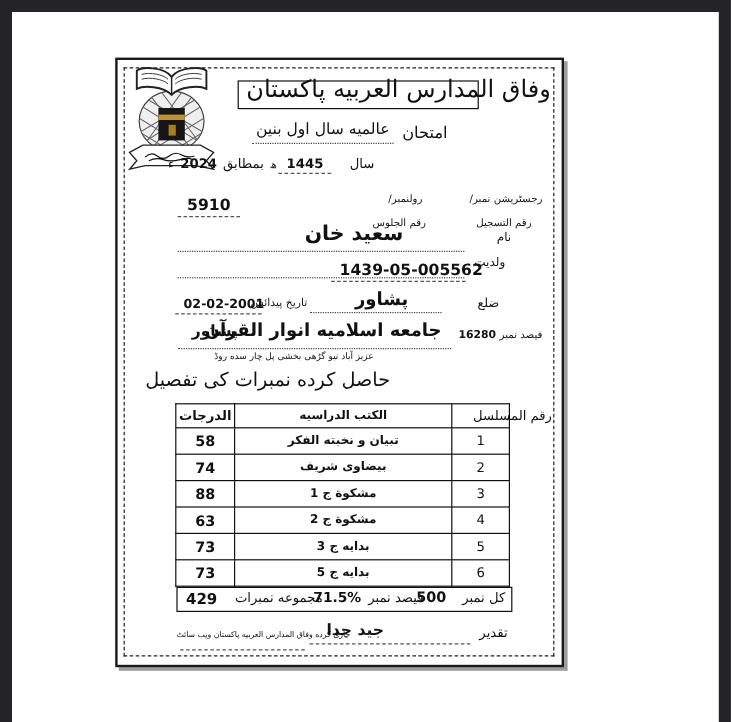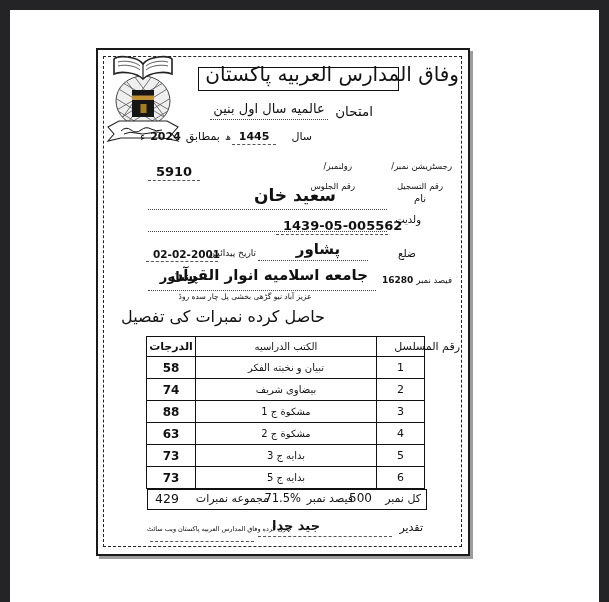--- a/index.html
+++ b/index.html
@@ -17,28 +17,28 @@
   .dotline { position:absolute; border-bottom:1.4px dotted #444; height:0; }
   .dashline { position:absolute; border-bottom:1.3px dashed #555; height:0; }
   .dash-under { border-bottom:1.4px dashed #555; padding:0 7px 1px 7px; }
   .center { text-align:center; }
   .title-box { position:absolute; left:198px; top:67px; width:201px; height:24px; border:1.5px solid #111; }
   .title-text { position:absolute; right:150px; top:62px; font-size:20px; direction:rtl; white-space:nowrap; }
   table.marks { position:absolute; left:146px; top:336px; width:278px; border-collapse:collapse; table-layout:fixed; direction:rtl; }
   table.marks td, table.marks th { border:1px solid #111; padding:0; text-align:center; vertical-align:middle; }
   table.marks { border:1.5px solid #111; }
   th.c-serial, td.c-serial { width:48px; font-size:11px; font-weight:normal; }
-  th.c-subject, td.c-subject { width:181px; font-size:10px; font-weight:normal; }
+  th.c-subject, td.c-subject { width:181px; font-size:10px; font-weight:bold; }
   th.c-marks, td.c-marks { width:49px; font-size:11px; }
   tr.hdr { height:20px; }
   tr.row { height:22px; }
   td.c-marks { font-weight:bold; font-size:12px; }
   .summary-box { position:absolute; left:147px; top:489px; width:280px; height:21px; border:1.5px solid #111; }
   .sum-lbl { font-size:11px; direction:rtl; }
-  .sum-num { font-weight:normal; font-size:12px; }
+  .sum-num { font-weight:bold; font-size:12px; }
 </style>
 </head>
 <body>
 
 <div id="screen">
   <div class="page"></div>
   <div class="cert-border"></div>
   <div class="cert-dashed"></div>
 
   <svg class="abs" style="left:104px; top:52px;" width="78" height="92" viewBox="0 0 78 92">

